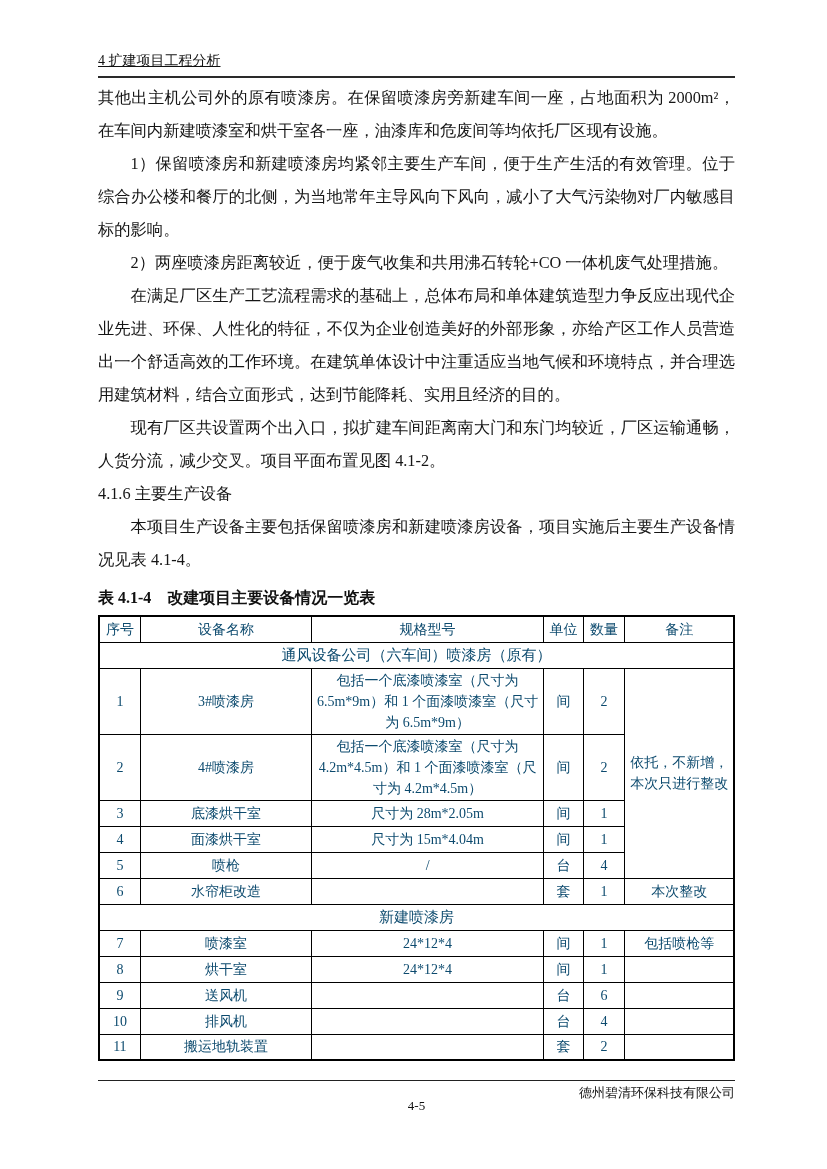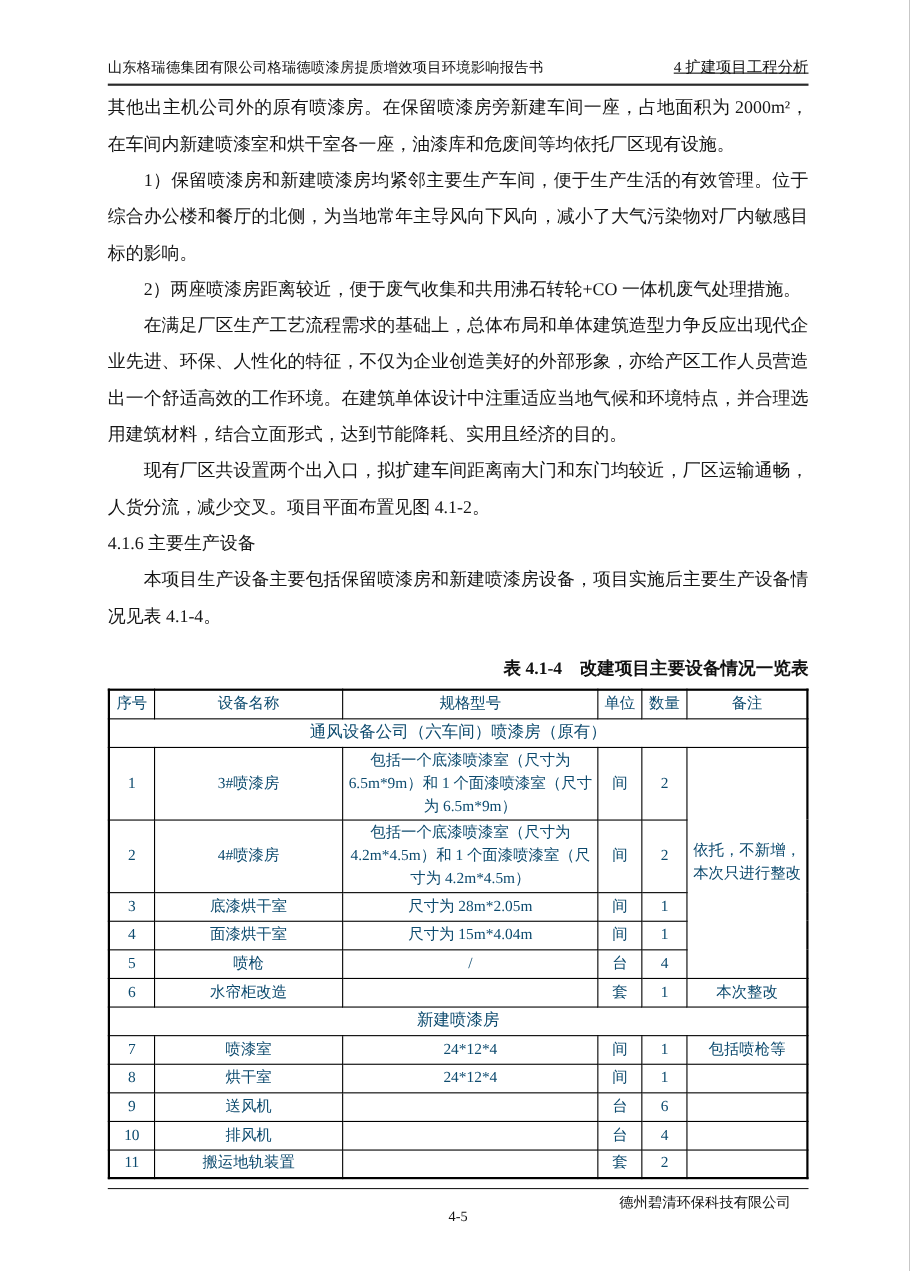--- a/index.html
+++ b/index.html
@@ -43,23 +43,23 @@
   }
   .content p.indent { text-indent: 2em; }
   .section-heading {
     font-size: 16.3px;
     line-height: 33px;
     text-align: left;
   }
   .table-title {
     font-size: 16px;
     font-weight: bold;
-    text-align: right;
+    text-align: left;
     line-height: 30px;
-    margin-top: 18px;
+    margin-top: 7px;
     white-space: pre;
   }
   
   table.equip {
     width: 100%;
     border-collapse: collapse;
     table-layout: fixed;
     margin-top: 2px;
     font-size: 14px;
     color: #0c4a6e;
@@ -90,31 +90,30 @@
     top: 1080px;
     left: 98px;
     width: 637px;
     border-top: 1.5px solid #222;
     padding-top: 17px;
     font-size: 13px;
   }
   .page-footer .page-num { text-align: center; }
   .page-footer .company  {
     position: absolute;
-    right: 16px;
+    right: 0;
     top: 3px;
   }
 </style>
 </head>
 <body>
 
 <div class="page">
 
   <div class="page-header">
-    <span class="h-left">山东格瑞德集团有限公司格瑞德喷漆房提质增效项目环境影响报告书</span>
     <span class="h-right">4 扩建项目工程分析</span>
   </div>
 
   <div class="content">
     <p>其他出主机公司外的原有喷漆房。在保留喷漆房旁新建车间一座，占地面积为 2000m²，在车间内新建喷漆室和烘干室各一座，油漆库和危废间等均依托厂区现有设施。</p>
     <p class="indent">1）保留喷漆房和新建喷漆房均紧邻主要生产车间，便于生产生活的有效管理。位于综合办公楼和餐厅的北侧，为当地常年主导风向下风向，减小了大气污染物对厂内敏感目标的影响。</p>
     <p class="indent">2）两座喷漆房距离较近，便于废气收集和共用沸石转轮+CO 一体机废气处理措施。</p>
     <p class="indent">在满足厂区生产工艺流程需求的基础上，总体布局和单体建筑造型力争反应出现代企业先进、环保、人性化的特征，不仅为企业创造美好的外部形象，亦给产区工作人员营造出一个舒适高效的工作环境。在建筑单体设计中注重适应当地气候和环境特点，并合理选用建筑材料，结合立面形式，达到节能降耗、实用且经济的目的。</p>
     <p class="indent">现有厂区共设置两个出入口，拟扩建车间距离南大门和东门均较近，厂区运输通畅，人货分流，减少交叉。项目平面布置见图 4.1-2。</p>
     <p class="section-heading">4.1.6 主要生产设备</p>

